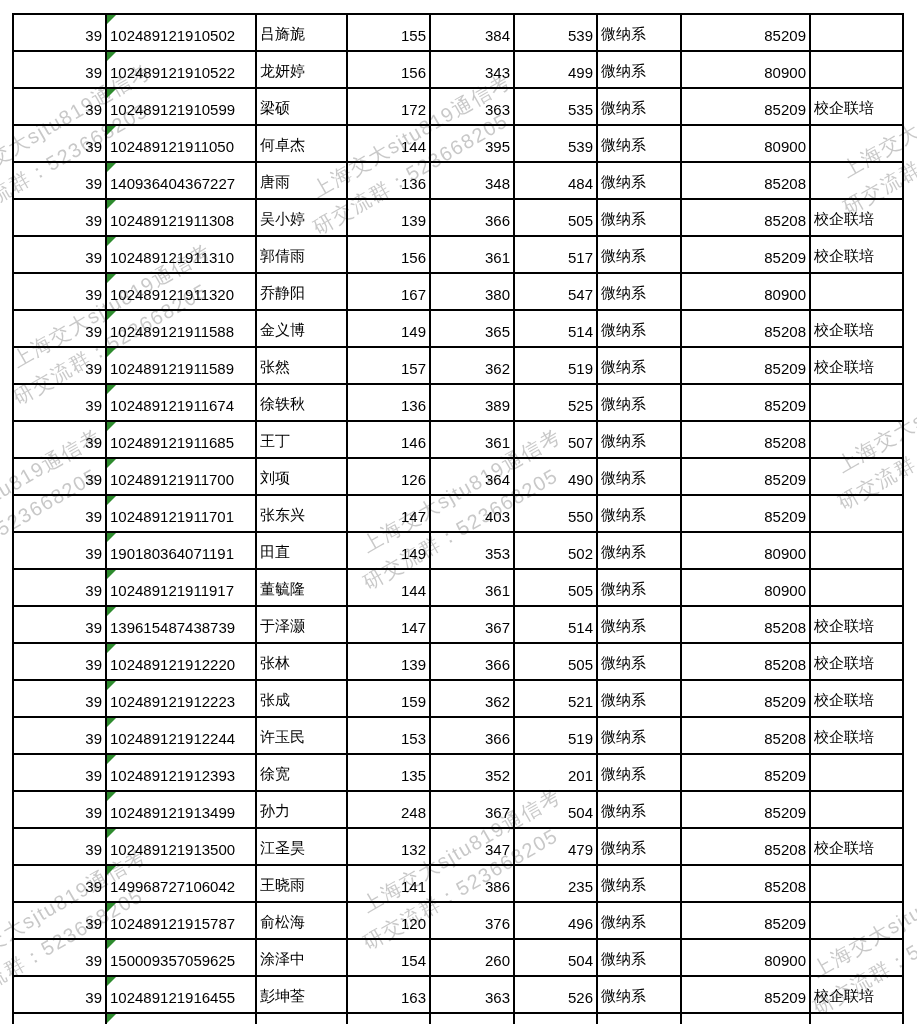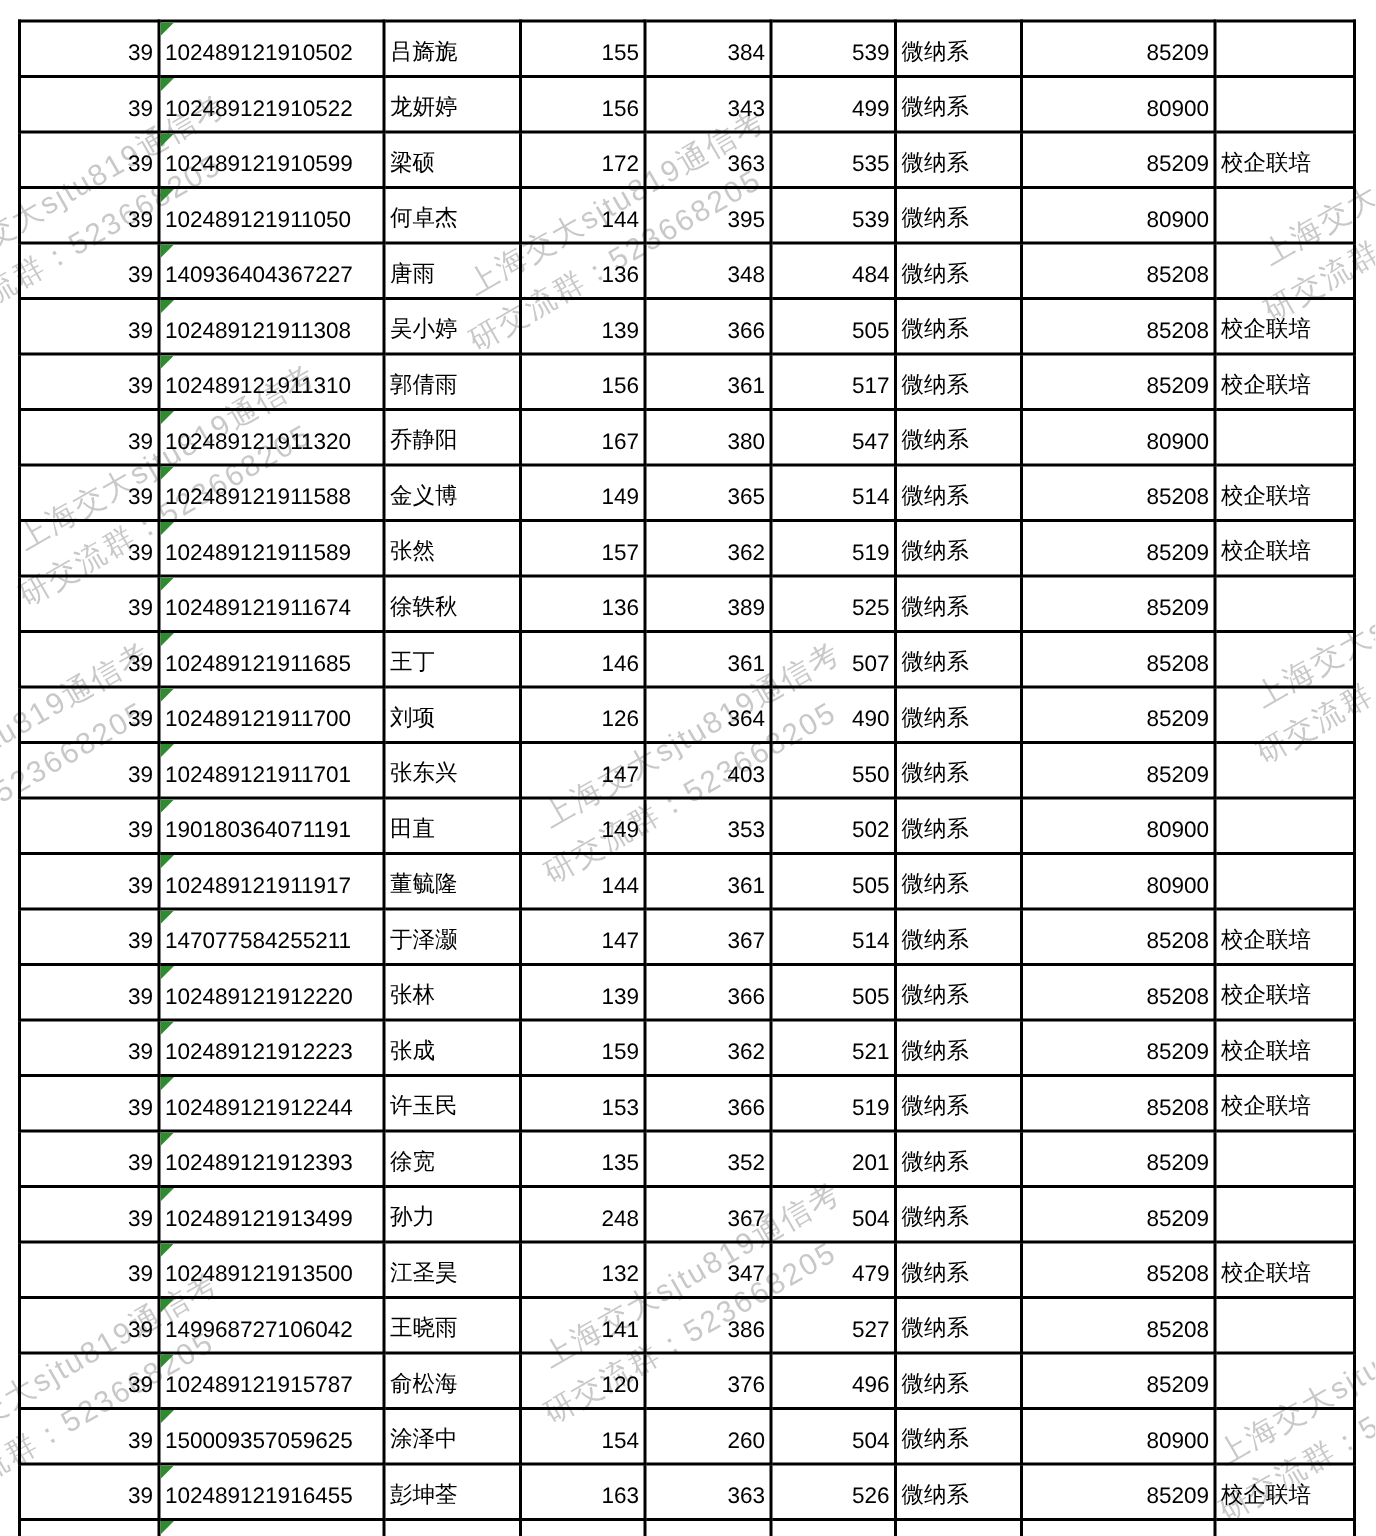--- a/index.html
+++ b/index.html
@@ -305,21 +305,21 @@
     <td class="num">361</td>
     <td class="num">505</td>
     <td class="txt">微纳系</td>
     <td class="num">80900</td>
     <td class="txt"></td>
   </tr>
 
   <tr>
     <td class="num">39</td>
     <td class="txt c-id">
-      <span class="tri"></span><span>147077584255211</span>
+      <span class="tri"></span><span>139615487438739</span>
     </td>
     <td class="txt">于泽灏</td>
     <td class="num">147</td>
     <td class="num">367</td>
     <td class="num">514</td>
     <td class="txt">微纳系</td>
     <td class="num">85208</td>
     <td class="txt">校企联培</td>
   </tr>
 
@@ -408,21 +408,21 @@
   </tr>
 
   <tr>
     <td class="num">39</td>
     <td class="txt c-id">
       <span class="tri"></span><span>149968727106042</span>
     </td>
     <td class="txt">王晓雨</td>
     <td class="num">141</td>
     <td class="num">386</td>
-    <td class="num">527</td>
+    <td class="num">235</td>
     <td class="txt">微纳系</td>
     <td class="num">85208</td>
     <td class="txt"></td>
   </tr>
 
   <tr>
     <td class="num">39</td>
     <td class="txt c-id">
       <span class="tri"></span><span>102489121915787</span>
     </td>

